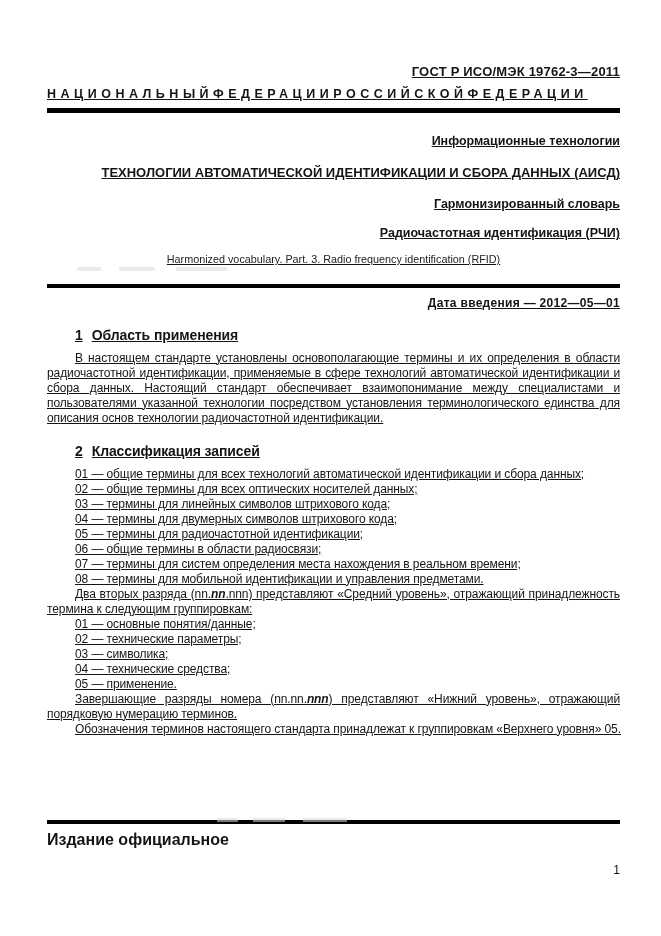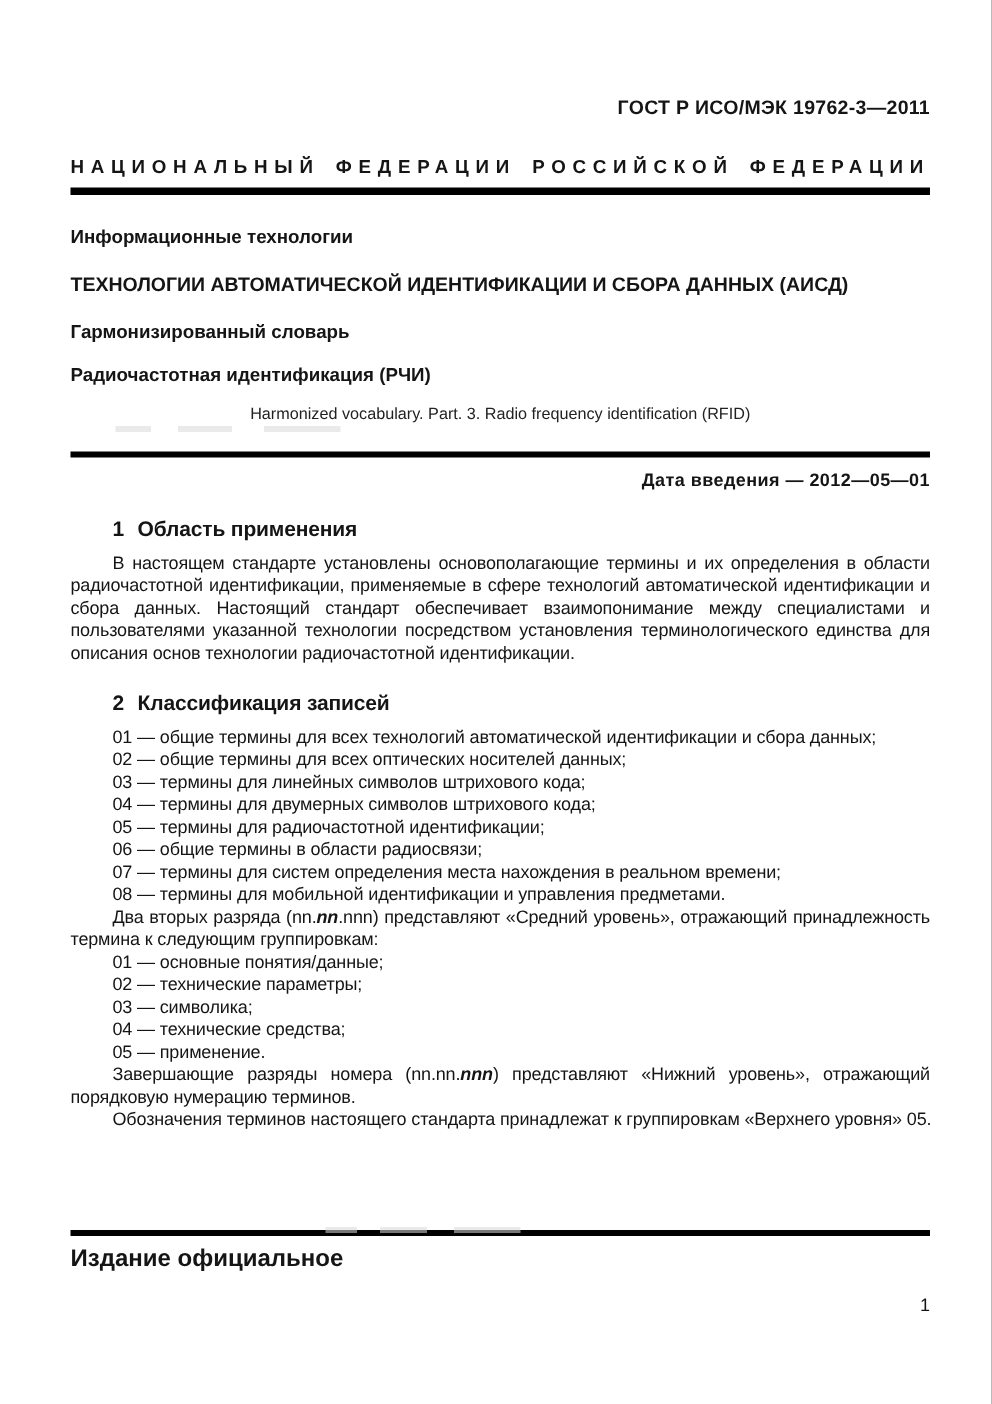--- a/index.html
+++ b/index.html
@@ -11,49 +11,49 @@
     background: #ffffff;
     font-family: "Liberation Sans", sans-serif;
     color: #151515;
     overflow: hidden;
   }
   .content {
     position: absolute;
     left: 47px;
     top: 0;
     width: 573px;
+    text-decoration: underline;
   }
   
   .doc-code {
     padding-top: 64px;
     text-align: right;
     font-size: 13px;
     font-weight: bold;
     letter-spacing: 0.2px;
   }
   .banner {
-    margin-top: 25px;
+    margin-top: 8px;
     display: flex;
-    justify-content: space-between;
     font-weight: bold;
     font-size: 12.5px;
     letter-spacing: 4.5px;
     white-space: nowrap;
   }
   .rule-thick {
     height: 5px;
     background: #000;
     margin-top: 7px;
   }
   .rule-medium {
     height: 4px;
     background: #000;
   }
   
-  .t-center { text-align: left; font-weight: bold; }
+  .t-center { text-align: right; font-weight: bold; }
   .t-subject    { margin-top: 21px; font-size: 12.5px; }
   .t-main       { margin-top: 17px; font-size: 13px; }
   .t-subtitle   { margin-top: 17px; font-size: 12.5px; }
   .t-part       { margin-top: 15px; font-size: 12.5px; letter-spacing: 4px; }
   .t-part-title { margin-top: 15px; font-size: 12.5px; }
   .t-english {
     margin-top: 13px;
     text-align: center;
     font-size: 10.8px;
     line-height: 13.5px;

